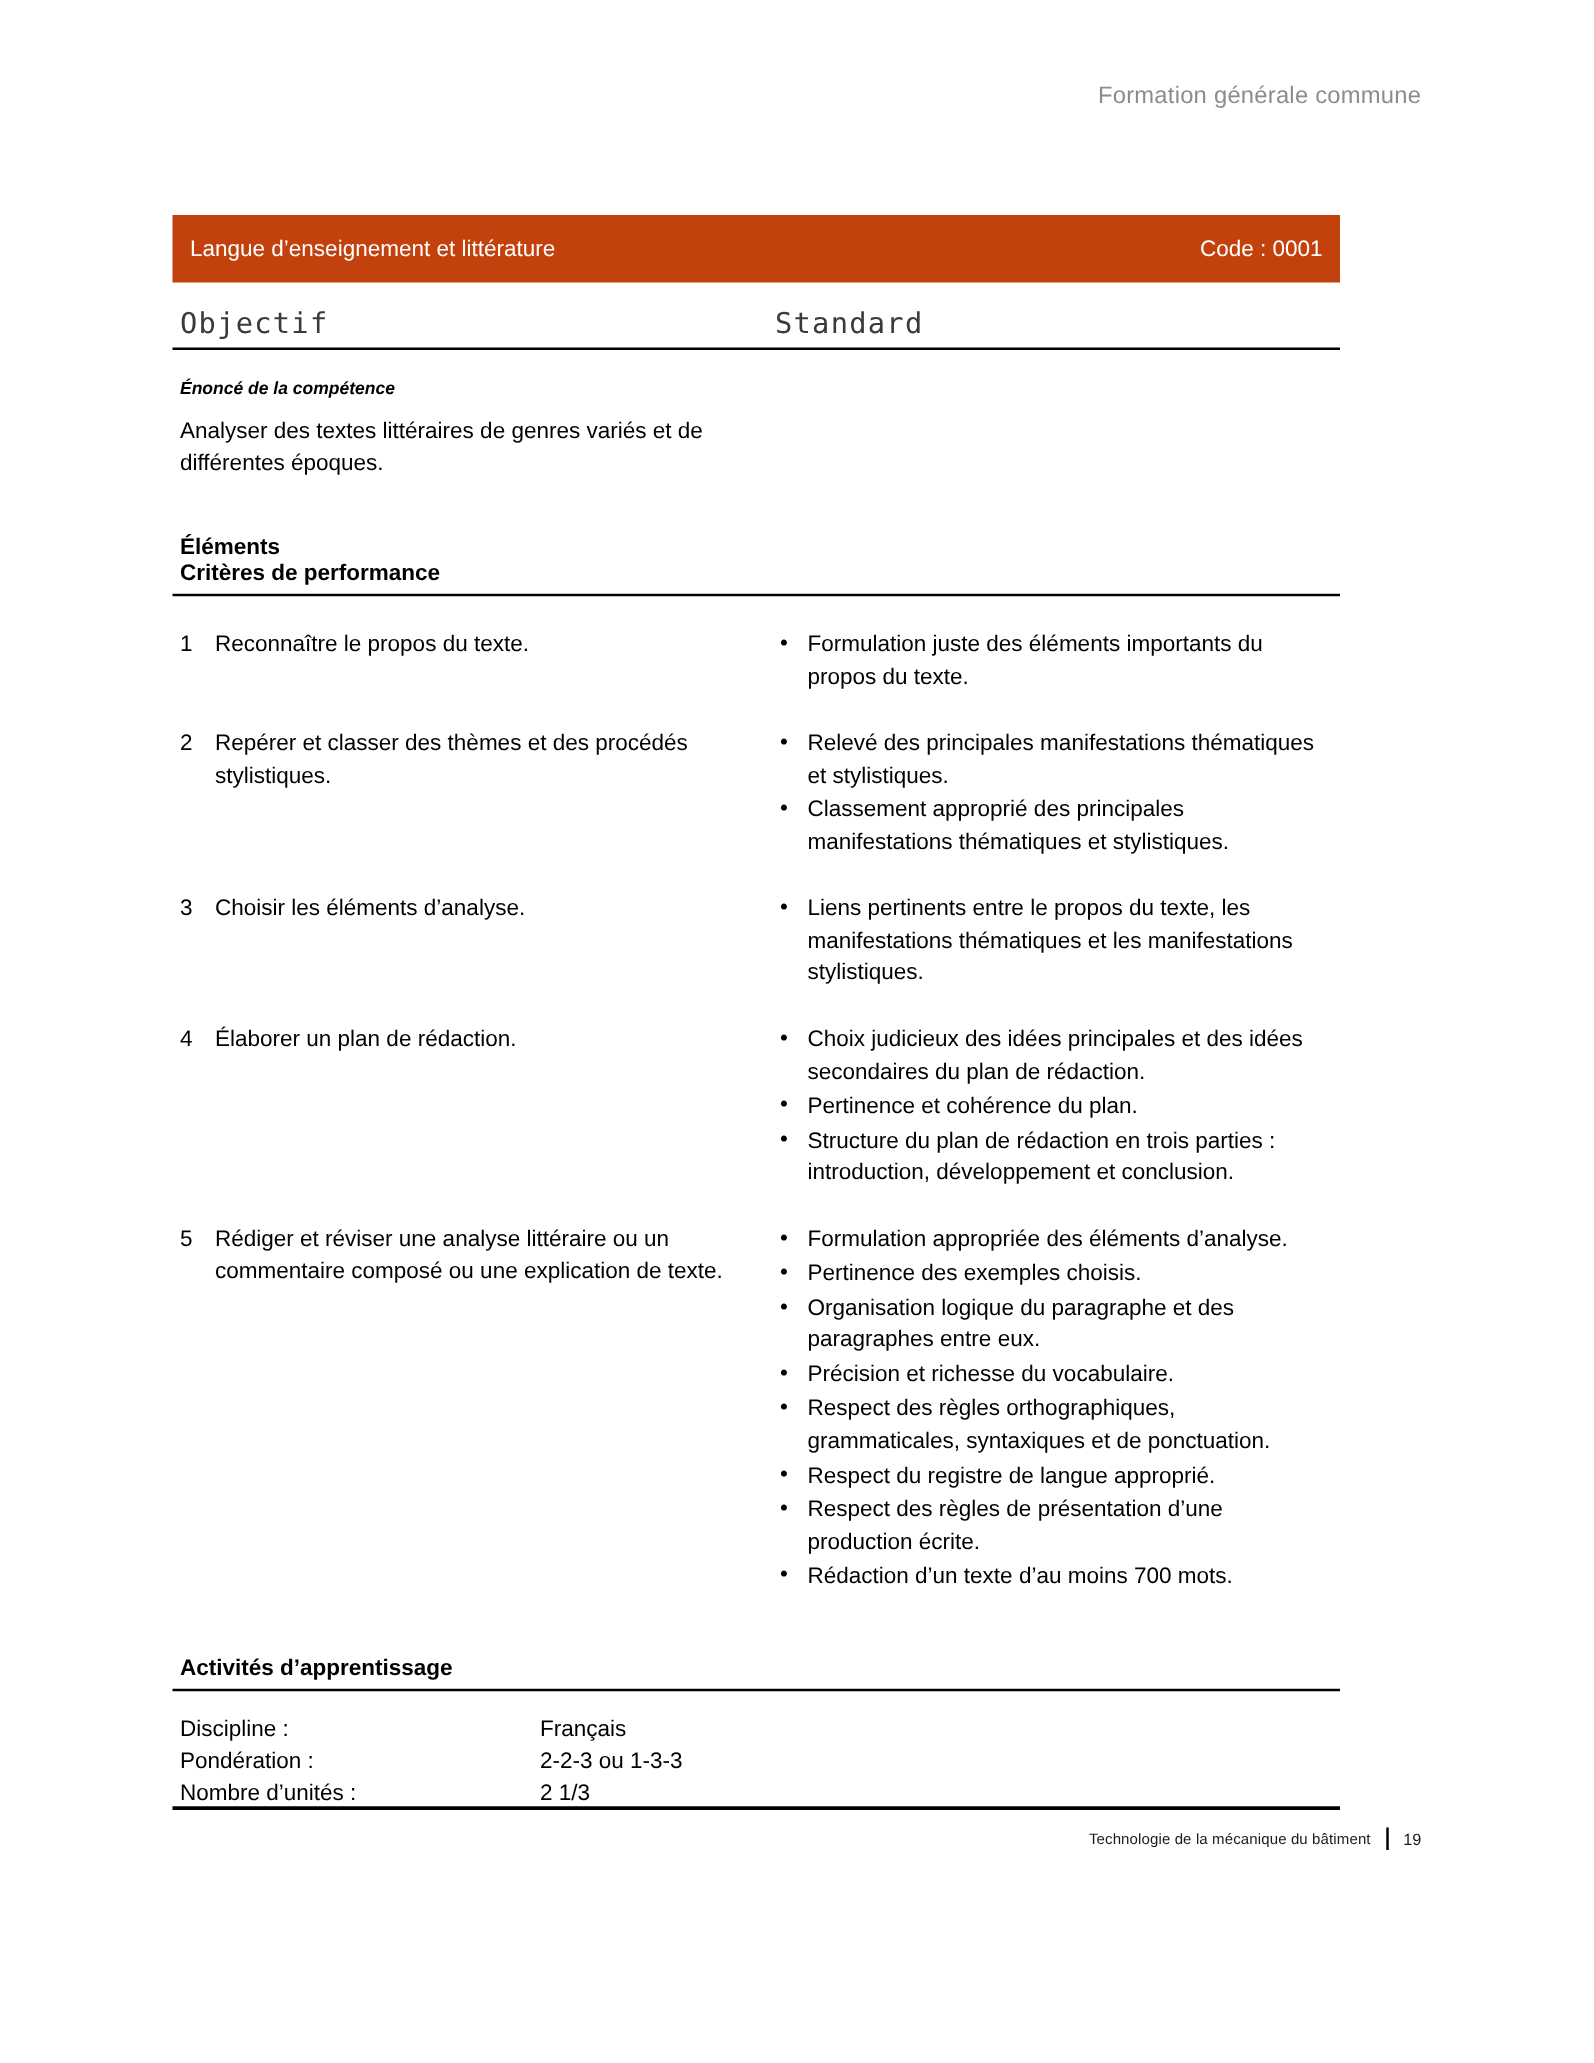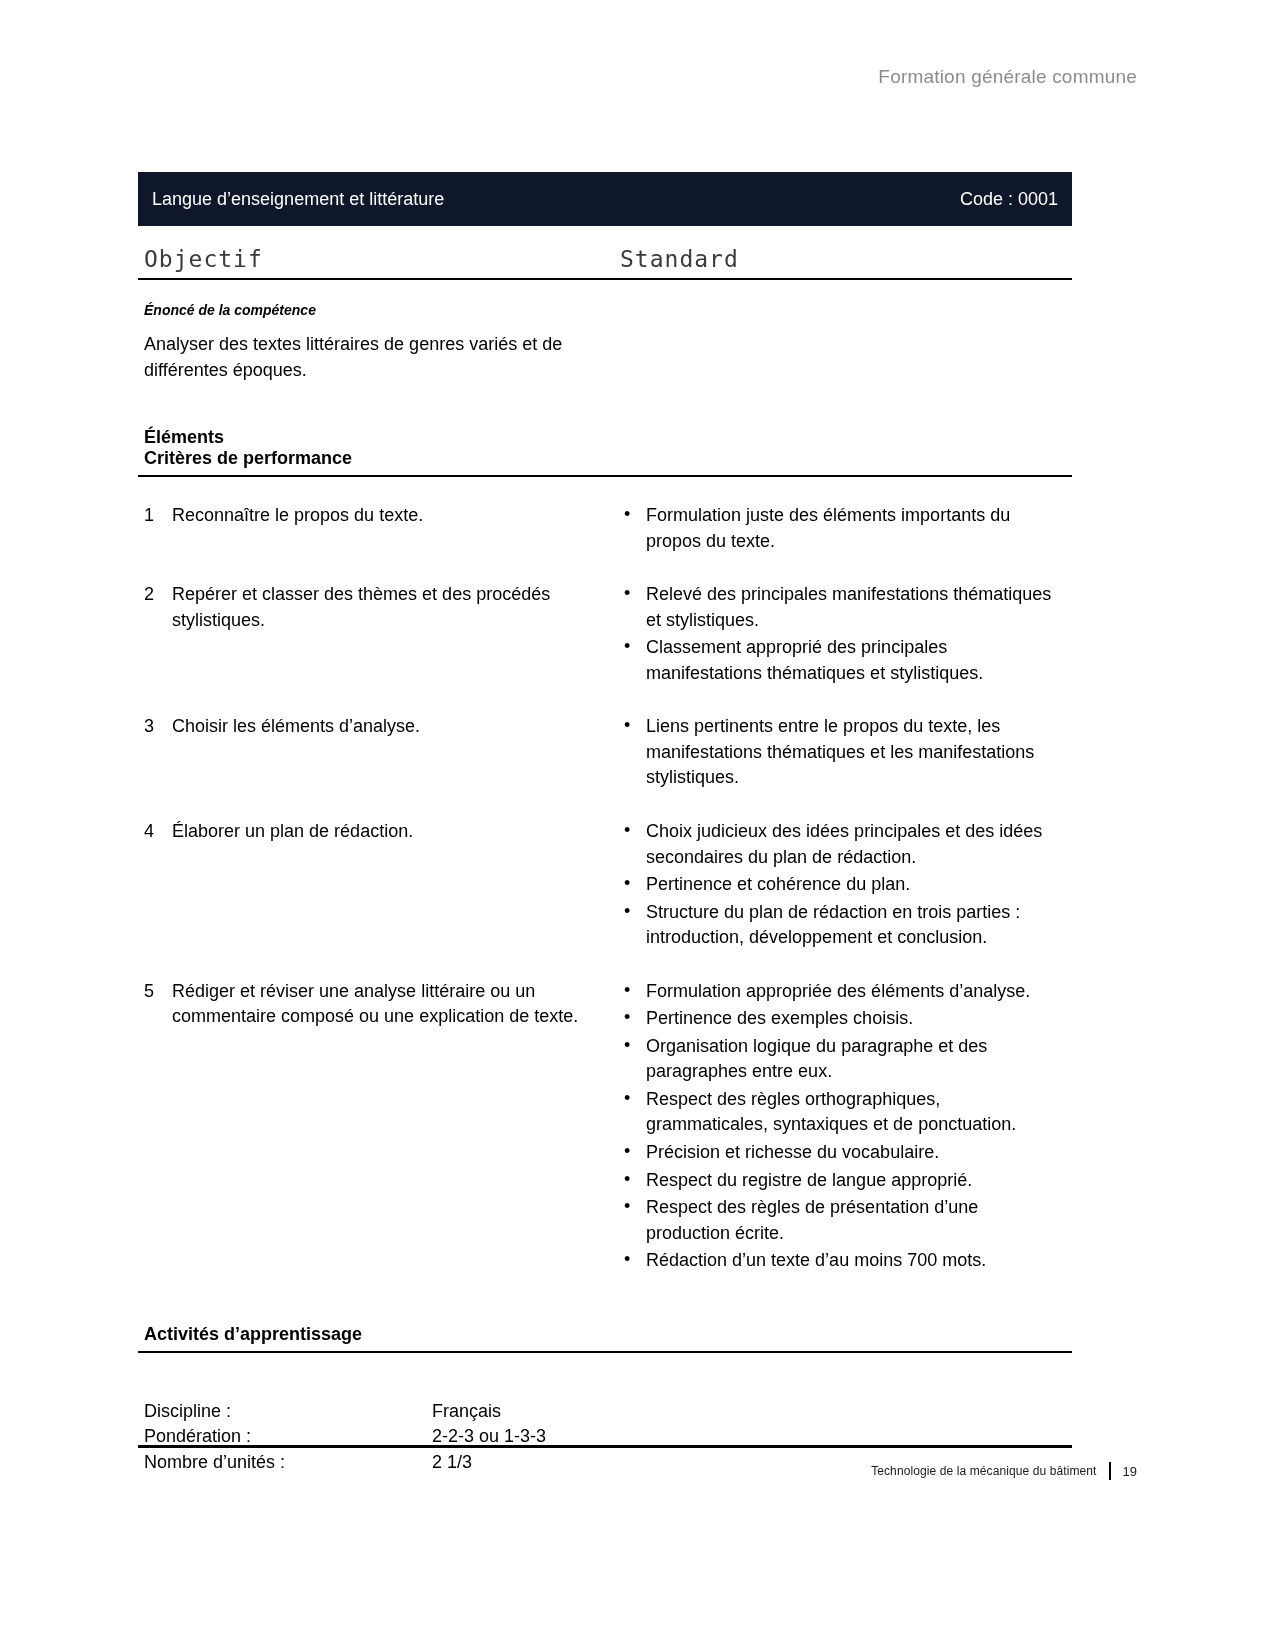--- a/index.html
+++ b/index.html
@@ -35,21 +35,21 @@
   
   .content {
     position: absolute;
     left: 138px;
     top: 172px;
     width: 934px;
   }
 
   
   .title-bar {
-    background: #0f172a;
+    background: #c2410c;
     color: #ffffff;
     height: 54px;
     display: flex;
     align-items: center;
     justify-content: space-between;
     padding: 0 14px;
     box-sizing: border-box;
     font-size: 18px;
   }
   .title-bar .course-name { font-size: 18px; }
@@ -145,21 +145,20 @@
     font-size: 18px;
     font-weight: bold;
     padding: 0 6px 6px 6px;
     margin-top: 48px;
     border-bottom: 2.5px solid #000000;
   }
   .meta {
     padding: 18px 6px 0 6px;
     font-size: 18px;
     line-height: 1.42;
-    margin-top: 28px;
   }
   .meta-row { display: flex; }
   .meta-row .meta-key { width: 288px; }
   .meta-row .meta-val { flex: 1; }
 
   
   .footer-rule {
     position: absolute;
     left: 138px;
     top: 1445px;
@@ -263,22 +262,22 @@
         <div class="tbl-row">
           <div class="col-left">
             <span class="num">5</span>
             <span class="elem-text">Rédiger et réviser une analyse littéraire ou un commentaire composé ou une explication de texte.</span>
           </div>
           <div class="col-right">
             <ul class="crit">
               <li>Formulation appropriée des éléments d’analyse.</li>
               <li>Pertinence des exemples choisis.</li>
               <li>Organisation logique du paragraphe et des paragraphes entre eux.</li>
+              <li>Précision et richesse du vocabulaire.</li>
               <li>Respect des règles orthographiques, grammaticales, syntaxiques et de ponctuation.</li>
-              <li>Précision et richesse du vocabulaire.</li>
               <li>Respect du registre de langue approprié.</li>
               <li>Respect des règles de présentation d’une production écrite.</li>
               <li>Rédaction d’un texte d’au moins 700 mots.</li>
             </ul>
           </div>
         </div>
       </div>
 
     <div class="activities-label">Activités d’apprentissage</div>
     <div class="meta" id="meta">

